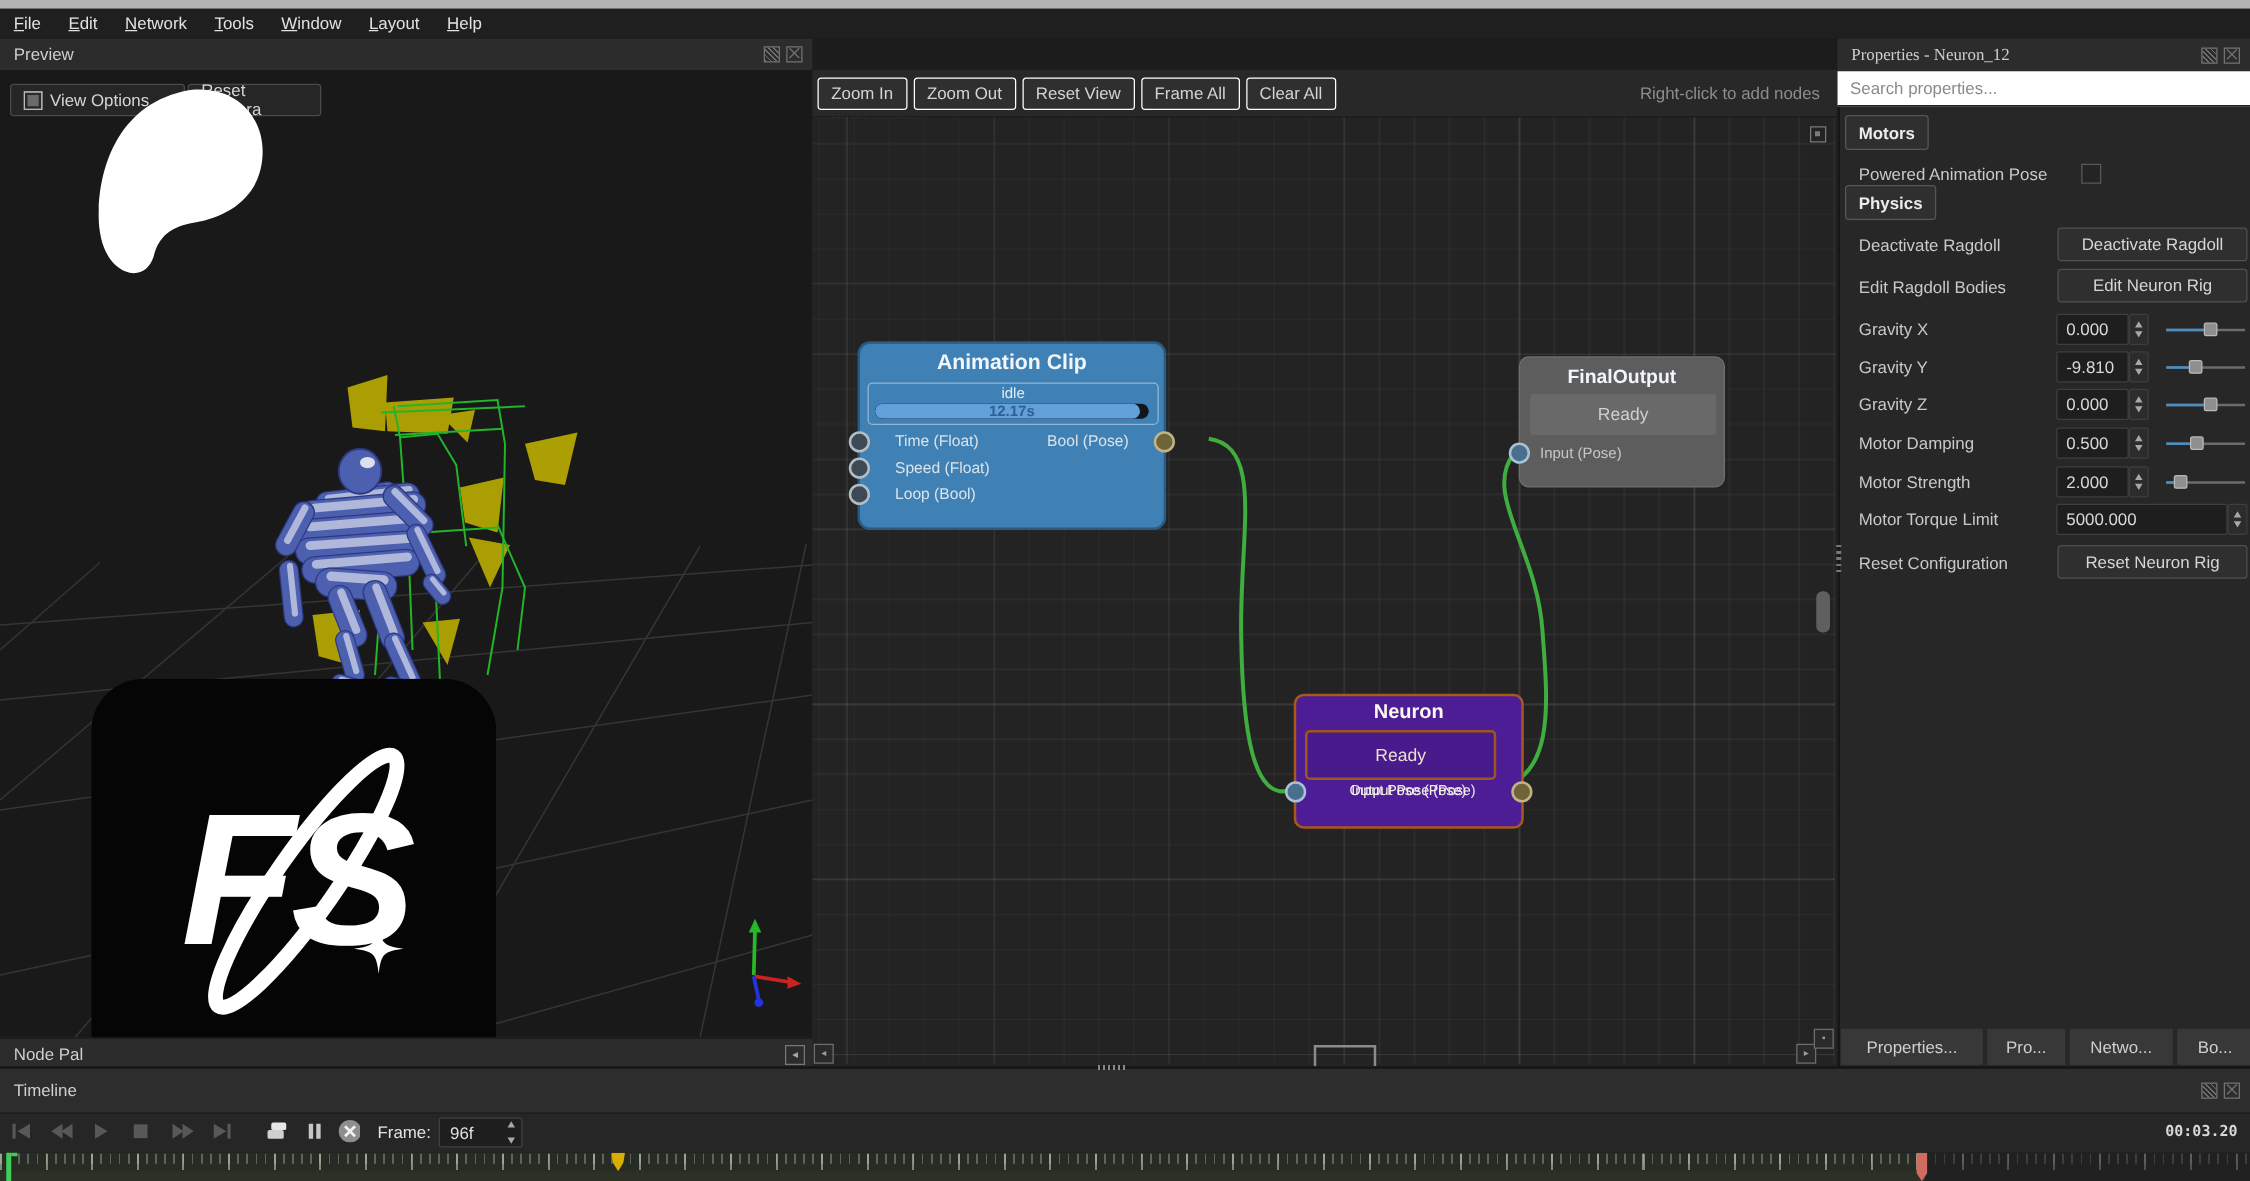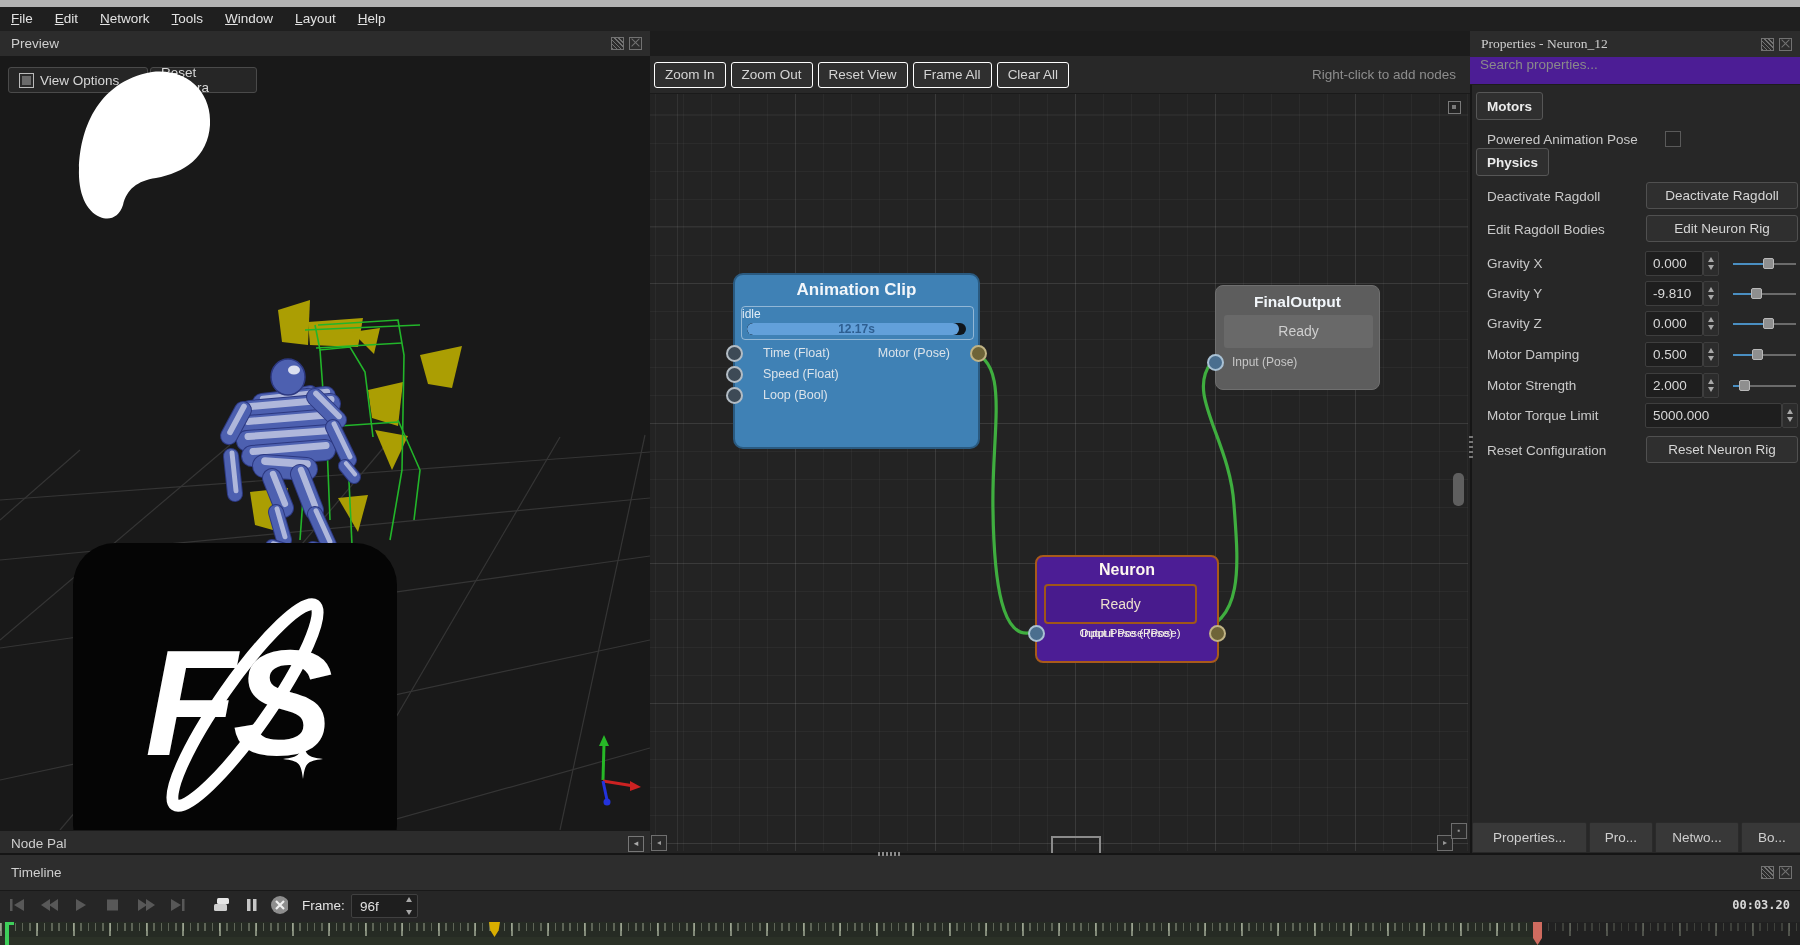--- a/index.html
+++ b/index.html
@@ -38,44 +38,44 @@
       repeating-linear-gradient(0deg,rgba(255,255,255,.07) 0 1px,transparent 1px 140px);
     background-position:5px 21px,5px 21px,145px 133px,145px 133px;}
   #ne-corner-icon{position:absolute;right:7px;top:7px;width:11px;height:11px;border:1px solid #7a7a7a;}
   #ne-corner-icon::after{content:"";position:absolute;left:3px;top:3px;width:4px;height:4px;background:#7a7a7a;}
   #ne-vthumb{position:absolute;right:4px;top:379px;width:11px;height:33px;background:#5f5f5f;border-radius:5px;}
   .sb-btn{position:absolute;width:14px;height:14px;border:1px solid #6e6e6e;color:#9a9a9a;font-size:8px;line-height:13px;text-align:center;background:#2a2a2a;}
   #ne-hthumb{position:absolute;left:401px;top:742px;width:46px;height:15px;border:2px solid #8b8b8b;background:transparent;}
   #splitter-dots{left:878px;top:852px;width:22px;height:4px;background:repeating-linear-gradient(90deg,#8a8a8a 0 2px,transparent 2px 4px);}
   .node{position:absolute;border-radius:10px;box-sizing:border-box;}
   .node-title{text-align:center;font-weight:bold;color:#f2f6fa;}
-  #node-anim{left:733px;top:273px;width:247px;height:176px;background:#3f81b5;border:2px solid #2a5a80;}
+  #node-anim{left:686px;top:273px;width:247px;height:151px;background:#3f81b5;border:2px solid #2a5a80;}
   #node-anim .node-title{font-size:17px;margin-top:5px;}
   #anim-inner{position:absolute;left:6px;top:31px;width:231px;height:32px;border:1px solid rgba(215,228,240,.55);border-radius:4px;}
-  #anim-clipname{text-align:left;font-size:12px;color:#e2ecf5;line-height:14px;}
+  #anim-clipname{text-align:center;font-size:12px;color:#e2ecf5;line-height:14px;}
   #anim-progress{position:absolute;left:5px;top:16px;width:219px;height:12px;border-radius:6px;background:#10161c;overflow:hidden;}
   #anim-fill{position:absolute;left:0;top:0;height:12px;width:212px;background:#62a0da;border-radius:6px;}
   #anim-time{position:absolute;left:0;top:0;width:219px;text-align:center;font-size:12px;color:#2e5f92;line-height:13px;font-weight:bold;}
   .port-row{position:absolute;left:0;width:100%;height:16px;}
   .socket{position:absolute;width:13px;height:13px;border-radius:50%;box-sizing:content-box;border:2px solid #b3bcc4;background:#3d4a56;}
   .socket.left{left:-9px;top:0;}
   .socket.right{right:-9px;top:0;}
   .socket.olive{background:#6e6438;border-color:#c0b384;}
   .socket.blue{background:#4a6e8e;border-color:#a9c1d4;}
   .port-label{position:absolute;top:0;font-size:12.5px;color:#dbe3ea;line-height:16px;}
   #node-final{left:1215px;top:285px;width:165px;height:105px;background:#5d5d5d;border:1.5px solid #6f6f6f;border-radius:8px;}
   #node-final .node-title{font-size:15.5px;margin-top:7px;}
   #final-inner{position:absolute;left:8px;top:29px;width:149px;height:33px;background:#696969;border-radius:3px;text-align:center;line-height:33px;font-size:14px;color:#cfcfcf;}
   #node-neuron{left:1035px;top:555px;width:184px;height:108px;background:#4c1d95;border:2px solid #a85a1a;border-radius:8px;}
   #node-neuron .node-title{font-size:16px;margin-top:4px;color:#fdf7ef;}
   #neuron-inner{position:absolute;left:7px;top:27px;width:149px;height:36px;border:2px solid #a05618;border-radius:4px;background:rgba(0,0,0,.05);text-align:center;line-height:36px;font-size:14px;color:#ecdfcd;}
   .overlap-label{position:absolute;width:100%;text-align:center;font-size:11.5px;color:#f2ede6;line-height:16px;}
   #props-bg{left:1470px;top:31px;width:330px;height:824px;background:#272727;border-left:2px solid #161616;box-sizing:border-box;}
   #props-header{left:1470px;top:31px;width:330px;height:26px;font-family:Liberation Serif, serif;}
-  #props-search{left:1470px;top:57px;width:330px;height:28px;background:#4c1d95;border-bottom:1px solid #1d1d1d;color:#8a8a8a;display:flex;align-items:flex-start;padding-left:10px;box-sizing:border-box;}
+  #props-search{left:1470px;top:57px;width:330px;height:28px;background:#ffffff;border-bottom:1px solid #1d1d1d;color:#8a8a8a;display:flex;align-items:center;padding-left:10px;box-sizing:border-box;}
   .section-btn{position:absolute;left:1476px;height:26px;background:#2f2f2f;border:1px solid #565656;border-radius:3px;color:#ececec;font-weight:bold;display:flex;align-items:center;padding:0 10px;}
   .prop-label{position:absolute;left:1487px;color:#c9c9c9;}
   .prop-btn{position:absolute;left:1646px;width:152px;height:27px;background:#2f2f2f;border:1px solid #505050;border-radius:3px;color:#d6d6d6;display:flex;align-items:center;justify-content:center;box-sizing:border-box;}
   .valbox{position:absolute;left:1645px;height:25px;background:#1e1e1e;border:1px solid #3e3e3e;border-radius:2px;color:#d8d8d8;display:flex;align-items:center;padding-left:7px;box-sizing:border-box;}
   .spinbox{position:absolute;width:16px;height:25px;background:#2c2c2c;border:1px solid #3e3e3e;border-radius:2px;box-sizing:border-box;}
   .spinbox::before{content:"";position:absolute;left:4px;top:5px;border-left:3.5px solid transparent;border-right:3.5px solid transparent;border-bottom:5px solid #a8a8a8;}
   .spinbox::after{content:"";position:absolute;left:4px;bottom:5px;border-left:3.5px solid transparent;border-right:3.5px solid transparent;border-top:5px solid #a8a8a8;}
   .slider{position:absolute;height:25px;}
   .slider .track{position:absolute;left:0;right:0;top:12px;height:2px;background:#6b6b6b;}
   .slider .fill{position:absolute;left:0;top:12px;height:2px;background:#4a8fc2;}
@@ -295,21 +295,21 @@
         <div class="port-row" style="top: 91px;">
           <span class="socket left"></span>
           <span class="port-label" style="left:28px;">Speed (Float)</span>
         </div>
         <div class="port-row" style="top: 112px;">
           <span class="socket left"></span>
           <span class="port-label" style="left:28px;">Loop (Bool)</span>
         </div>
       </div>
     <div class="port-row" style="top:70px;">
-      <span class="port-label" style="right:28px;">Motor (Pose)</span>
+      <span class="port-label" style="right:28px;">Bool (Pose)</span>
       <span class="socket right olive"></span>
     </div>
   </div>
 
   <div class="node" id="node-final">
     <div class="node-title">FinalOutput</div>
     <div id="final-inner">Ready</div>
     <div class="port-row" style="top:68px;">
       <span class="socket left blue"></span>
       <span class="port-label" style="left:16px;color:#c6c6c6;font-size:12px;">Input (Pose)</span>

